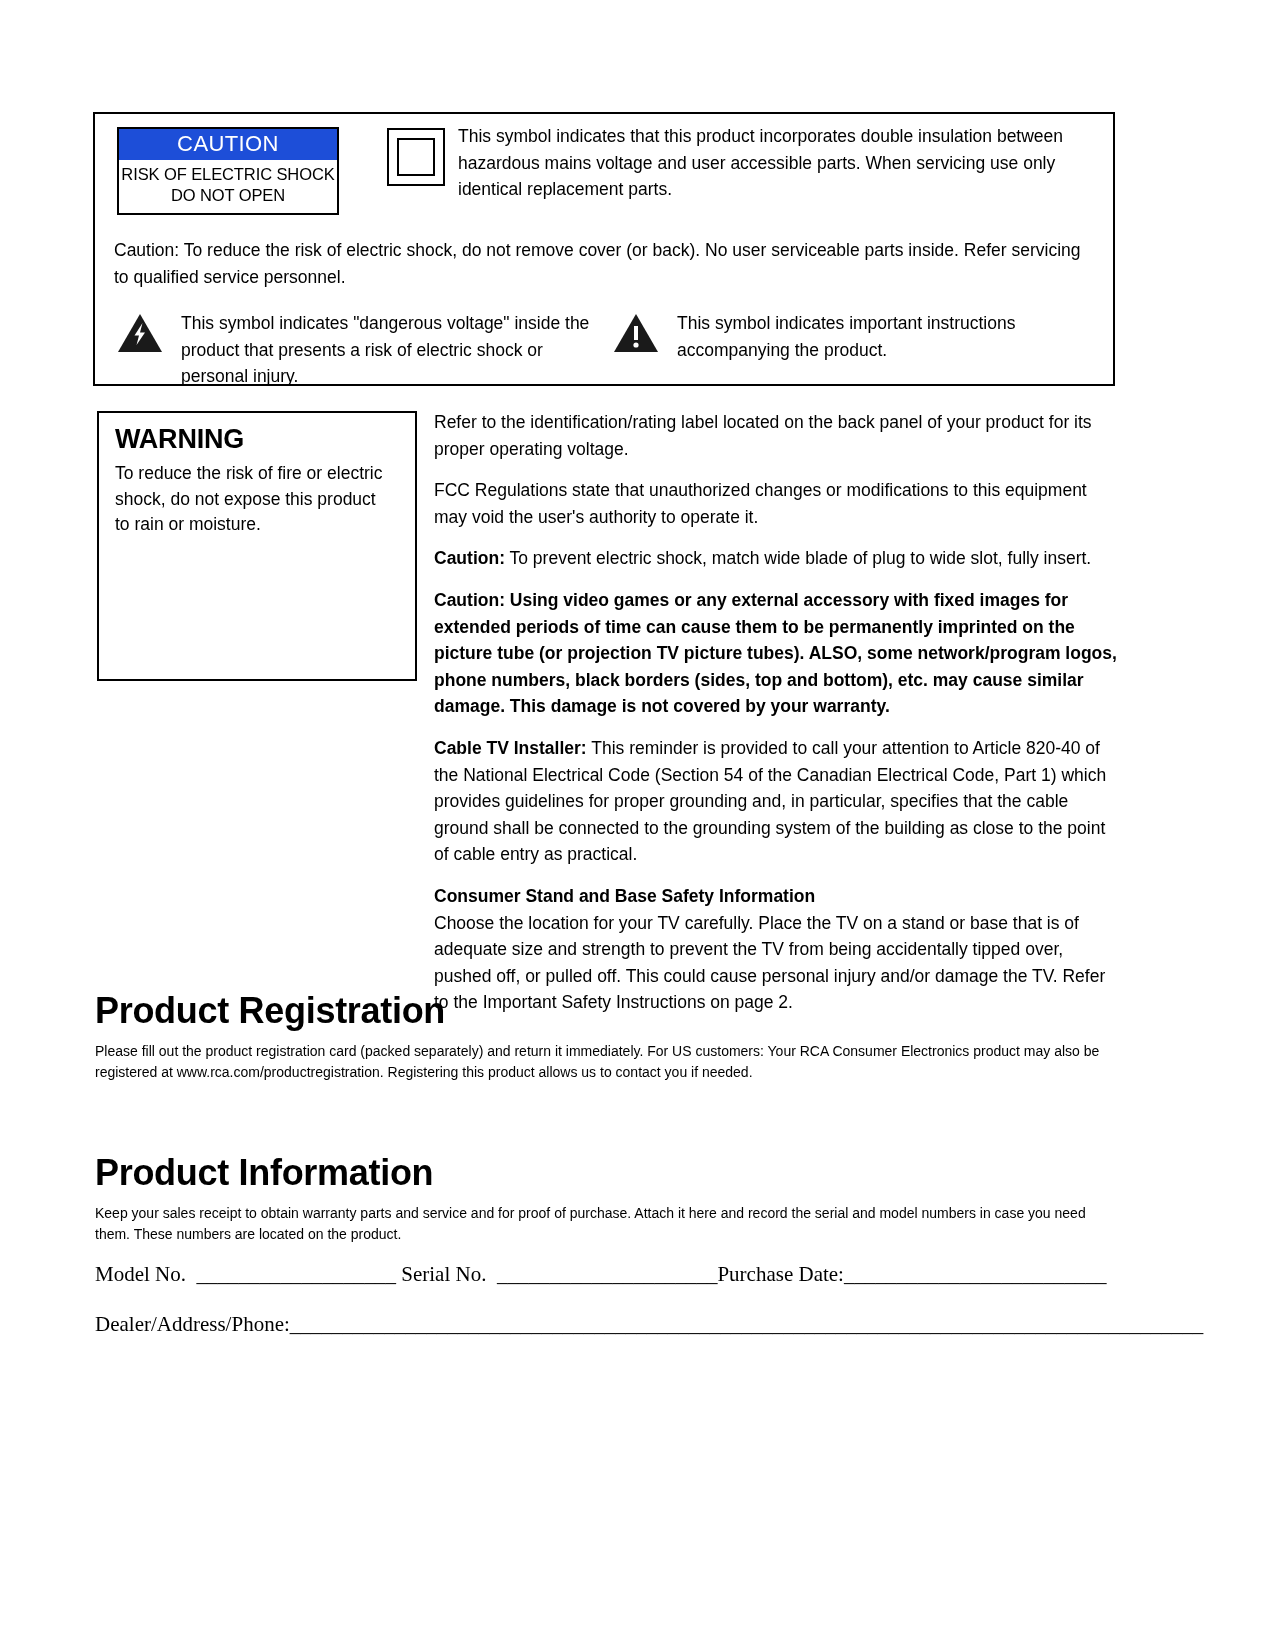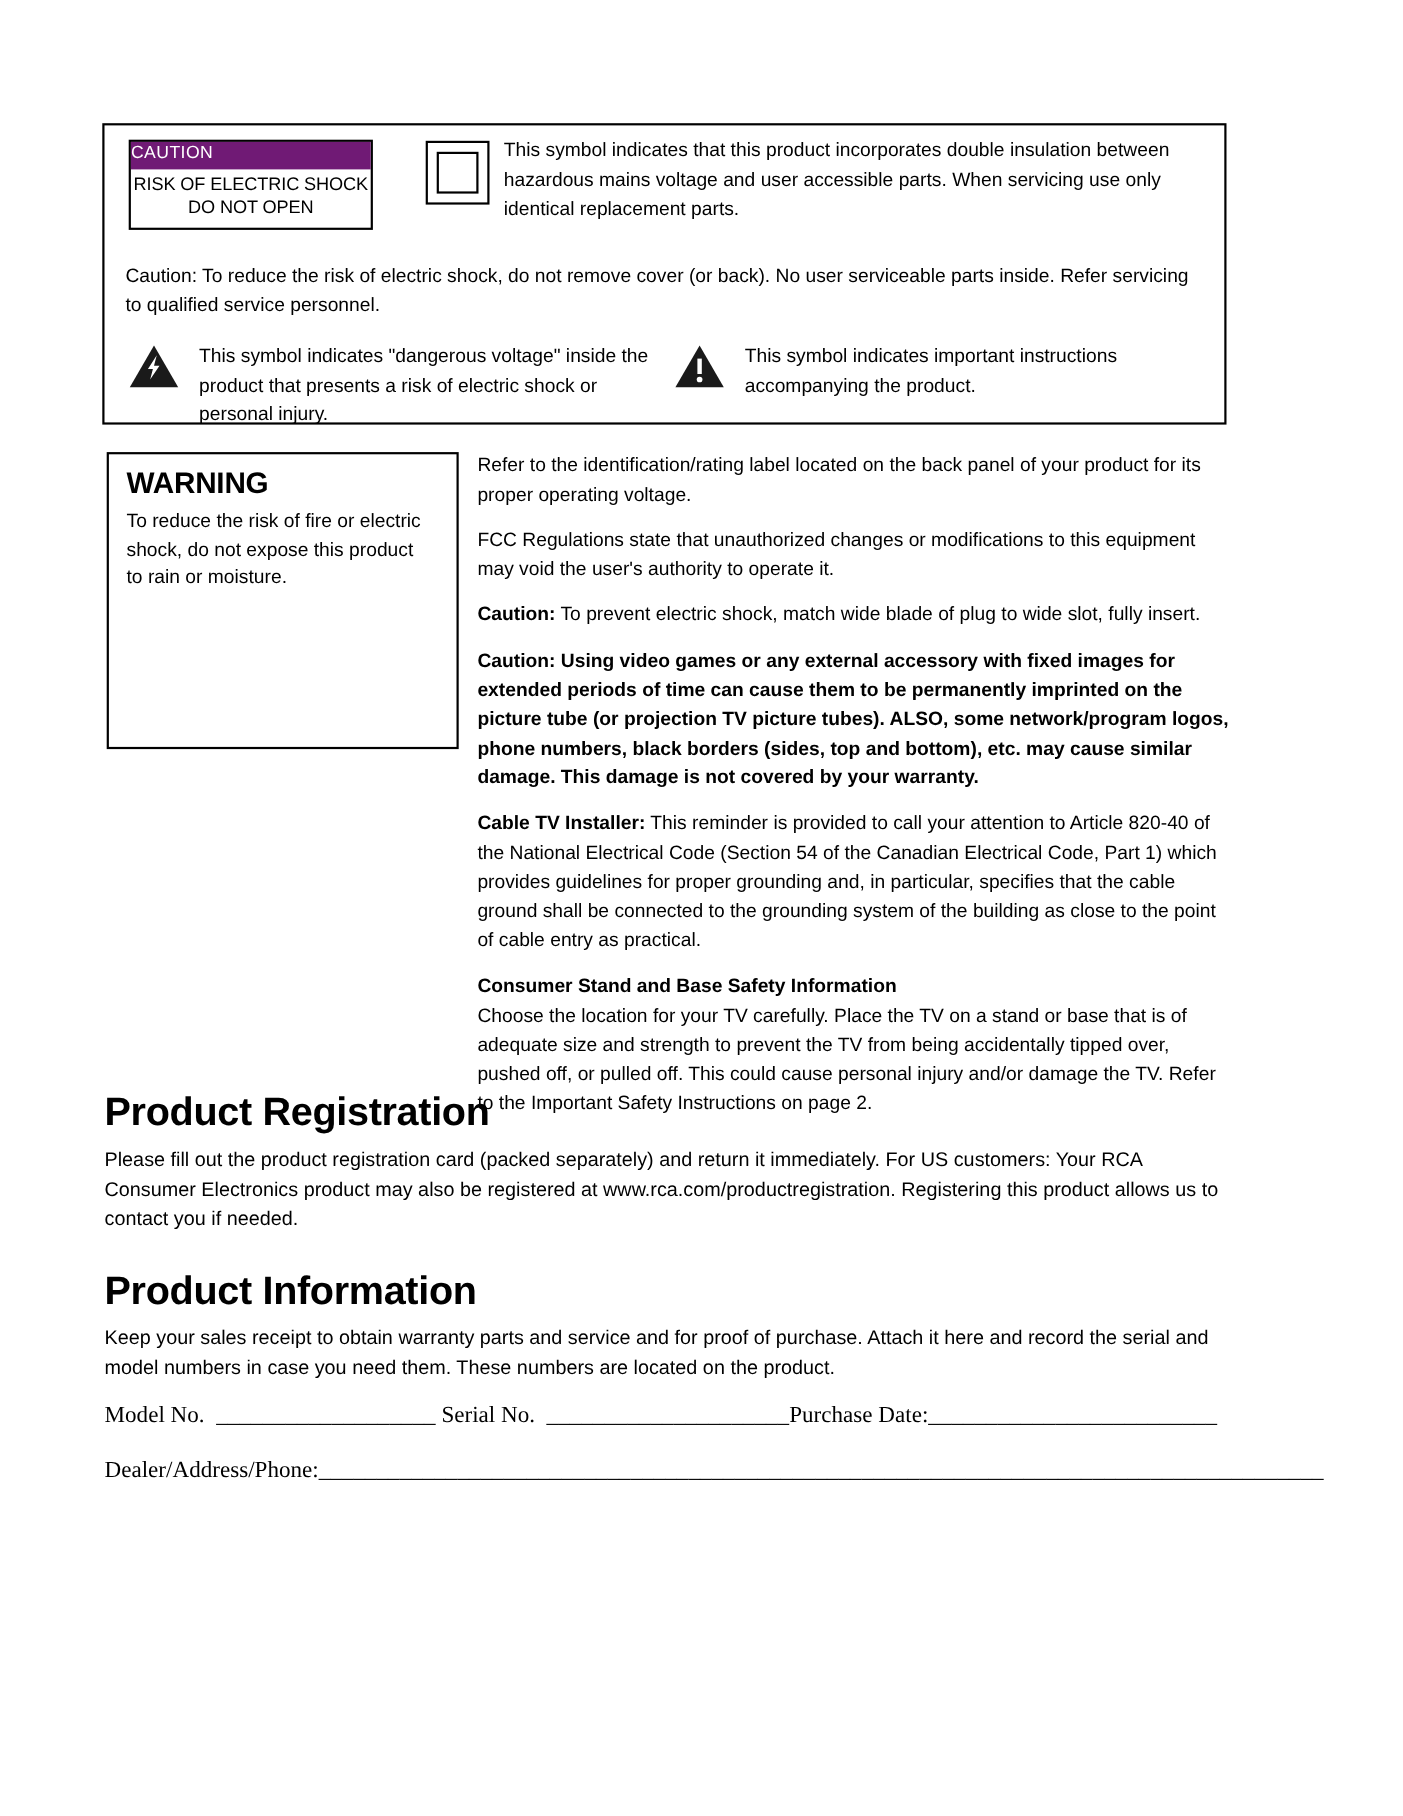--- a/index.html
+++ b/index.html
@@ -35,23 +35,24 @@
 
   .caution-label {
     position: absolute;
     left: 22px;
     top: 13px;
     width: 222px;
     border: 2px solid #000;
     box-sizing: border-box;
   }
   .caution-label .bar {
-    background: #701a75;
+    background: #1d4ed8;
     color: #fff;
-    font-size: 16px;
+    text-align: center;
+    font-size: 22px;
     letter-spacing: 0.4px;
     padding: 3px 0 5px 0;
     line-height: 1.05;
   }
   .caution-label .sub {
     text-align: center;
     font-size: 16.5px;
     line-height: 1.28;
     padding: 4px 2px 7px 2px;
     letter-spacing: -0.1px;
@@ -167,21 +168,21 @@
     width: 1025px;
   }
   .section h2 {
     font-size: 36px;
     font-weight: bold;
     margin: 0 0 10px 0;
     letter-spacing: -0.3px;
     line-height: 1.15;
   }
   .section p {
-    font-size: 18px;
+    font-size: 14px;
     line-height: 1.5;
     margin: 0 0 14px 0;
   }
   #sec-registration { top: 990px; }
   #sec-information  { top: 1152px; }
 
   .form-line {
     font-size: 21px;
     line-height: 1.5;
     margin: 0 0 18px 0;

